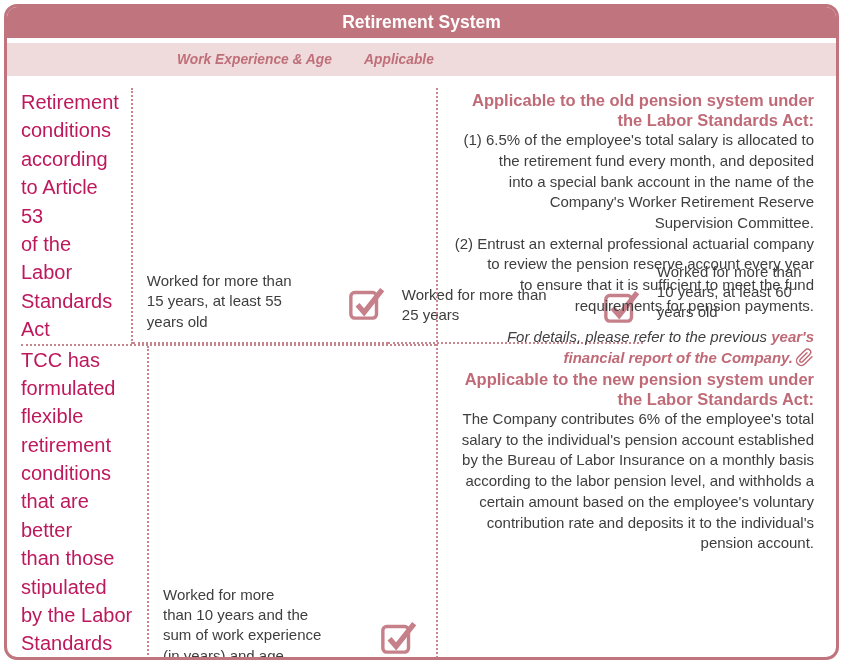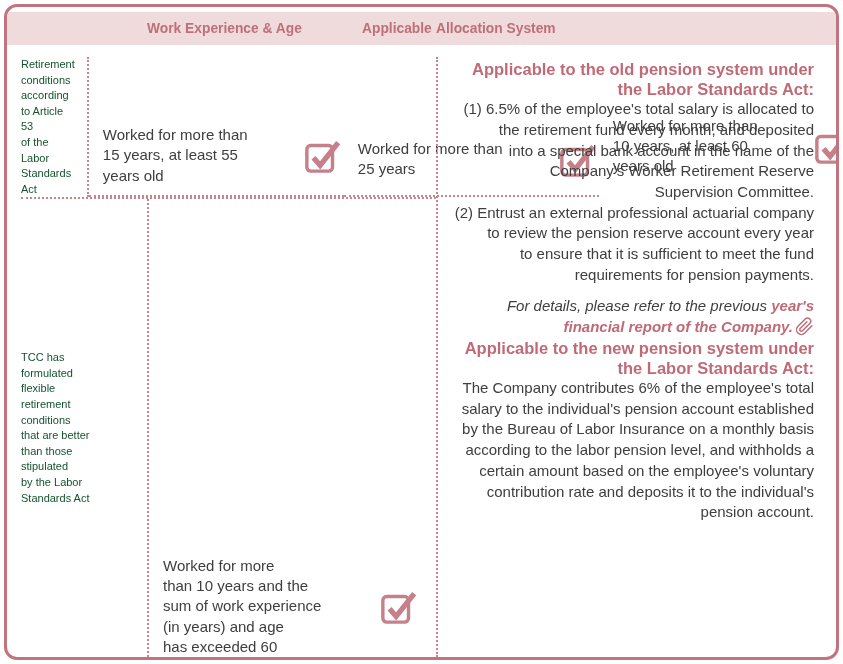--- a/index.html
+++ b/index.html
@@ -12,34 +12,34 @@
   }
   .title-bar {
     height:31px; background:#c0747d; display:flex; align-items:center;
     justify-content:center; color:#ffffff; font-weight:bold; font-size:17.5px;
     flex:0 0 auto;
   }
   .col-header-row {
     margin-top:5px; height:33px; background:#efdbdb; display:flex;
     align-items:center; flex:0 0 auto;
   }
-  .col-header-row .h-cell { text-align:left; color:#bf6f7a; font-weight:bold; font-size:13.8px; }
+  .col-header-row .h-cell { text-align:center; color:#bf6f7a; font-weight:bold; font-size:13.8px;font-style:italic; }
   .hc1 { width:140px; }
   .hc2 { width:215px; }
   .hc3 { width:74px; }
   .hc4 { flex:1; }
   .body { flex:1; display:flex; padding-top:12px; }
   .left-region { width:429px; display:flex; flex-direction:column; flex:0 0 auto; }
   .group { display:flex; }
   .group-1 { flex:0 0 auto; }
   .group-2 { flex:1; }
   .group-sep { border-top:2px dotted #c9858d; margin-left:14px; height:0; }
   .cond-cell {
     width:140px; padding:0 12px 0 14px; display:flex; align-items:center;
-    color:#14532d; font-size:11px; line-height:1.42; white-space:pre-line;
+    color:#be185d; font-size:20px; line-height:1.42; white-space:pre-line;
   }
   .rows-col { flex:1; display:flex; flex-direction:row; border-left:2px dotted #c9858d;align-items:flex-end; }
   .we-row { display:flex; }
   .we-row.sep { border-bottom:2px dotted #c9858d; }
   .r1 { height:82px; } .r2 { height:75px; } .r3 { height:103px; }
   .r4 { flex:1; }
   .we-text {
     width:213px; padding:0 6px 0 14px; display:flex; align-items:center;
     color:#3e3e3e; font-size:15px; line-height:1.35; white-space:pre-line;
   }
@@ -53,26 +53,28 @@
   .num-item { padding-left:26px; text-indent:-26px; }
   .details-para { margin-top:11px;font-style:italic; }
   .link-strong { color:#bf6a76; font-weight:bold; cursor:pointer; }
   .paperclip-svg { width:19px; height:19px; vertical-align:-4px; margin-left:2px; }
 </style>
 </head>
 <body>
 
 <div class="card">
 
+  <div class="title-bar">
+    <span>Retirement System</span>
+  </div>
 
   <div class="col-header-row">
     <div class="h-cell hc1"></div>
     <div class="h-cell hc2">Work Experience &amp; Age</div>
     <div class="h-cell hc3">Applicable</div>
-    <div class="h-cell hc4">Allocation System</div>
   </div>
 
   <div class="body">
 
     <div class="left-region">
 
       <div class="group group-1">
         <div class="cond-cell">Retirement
 conditions
 according

